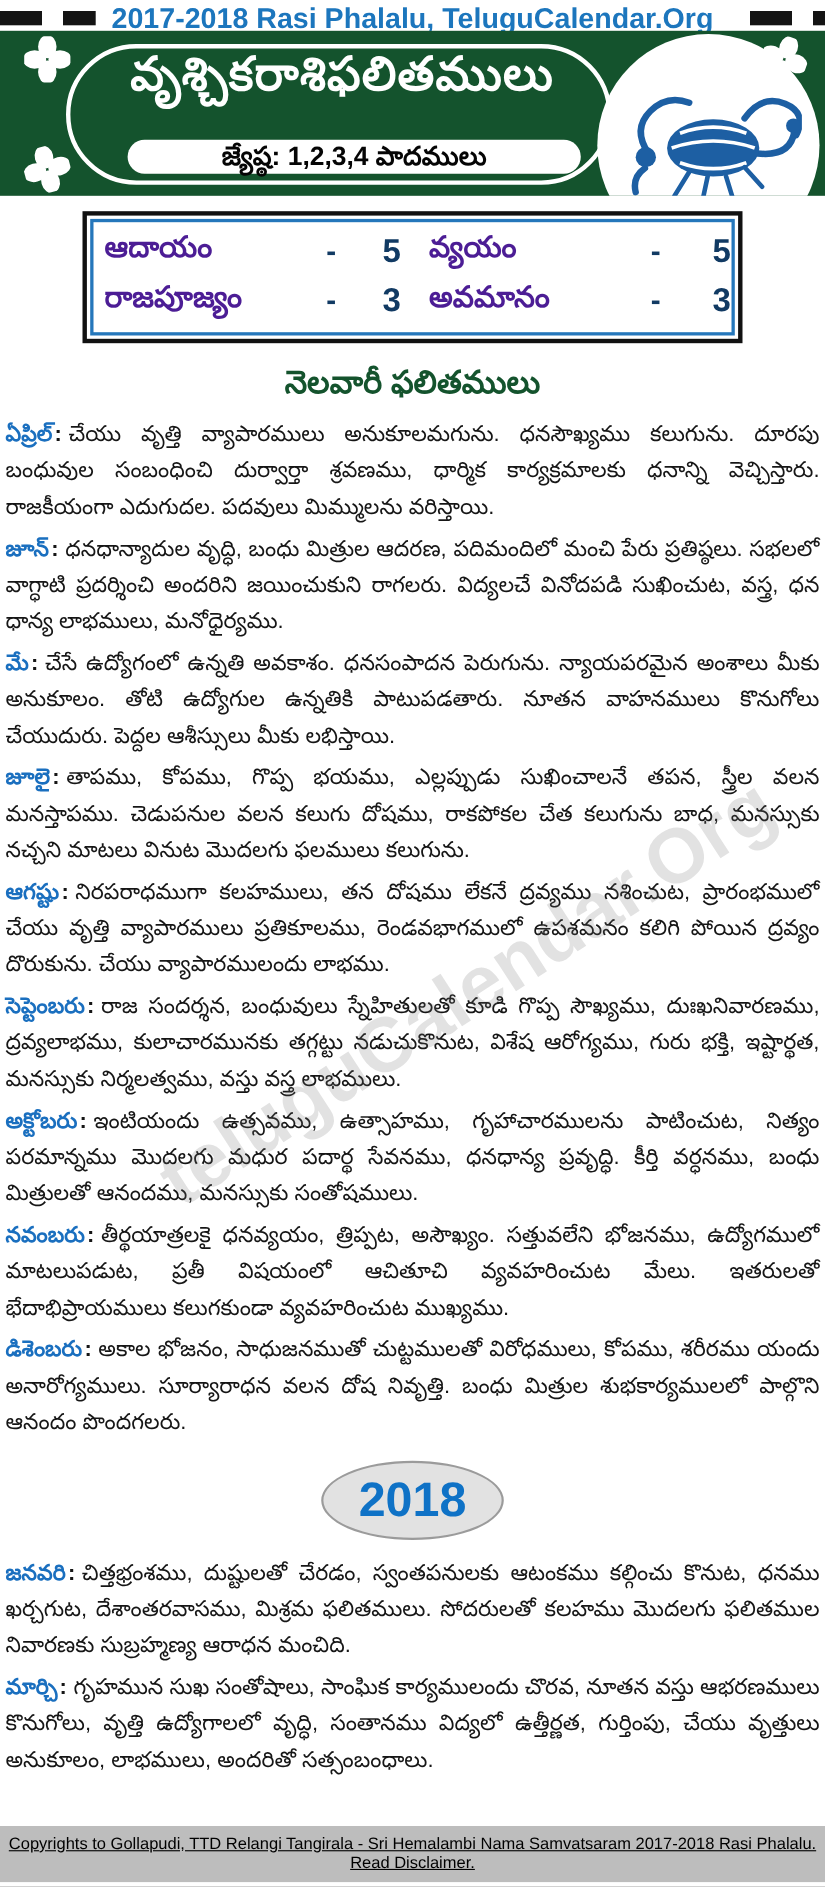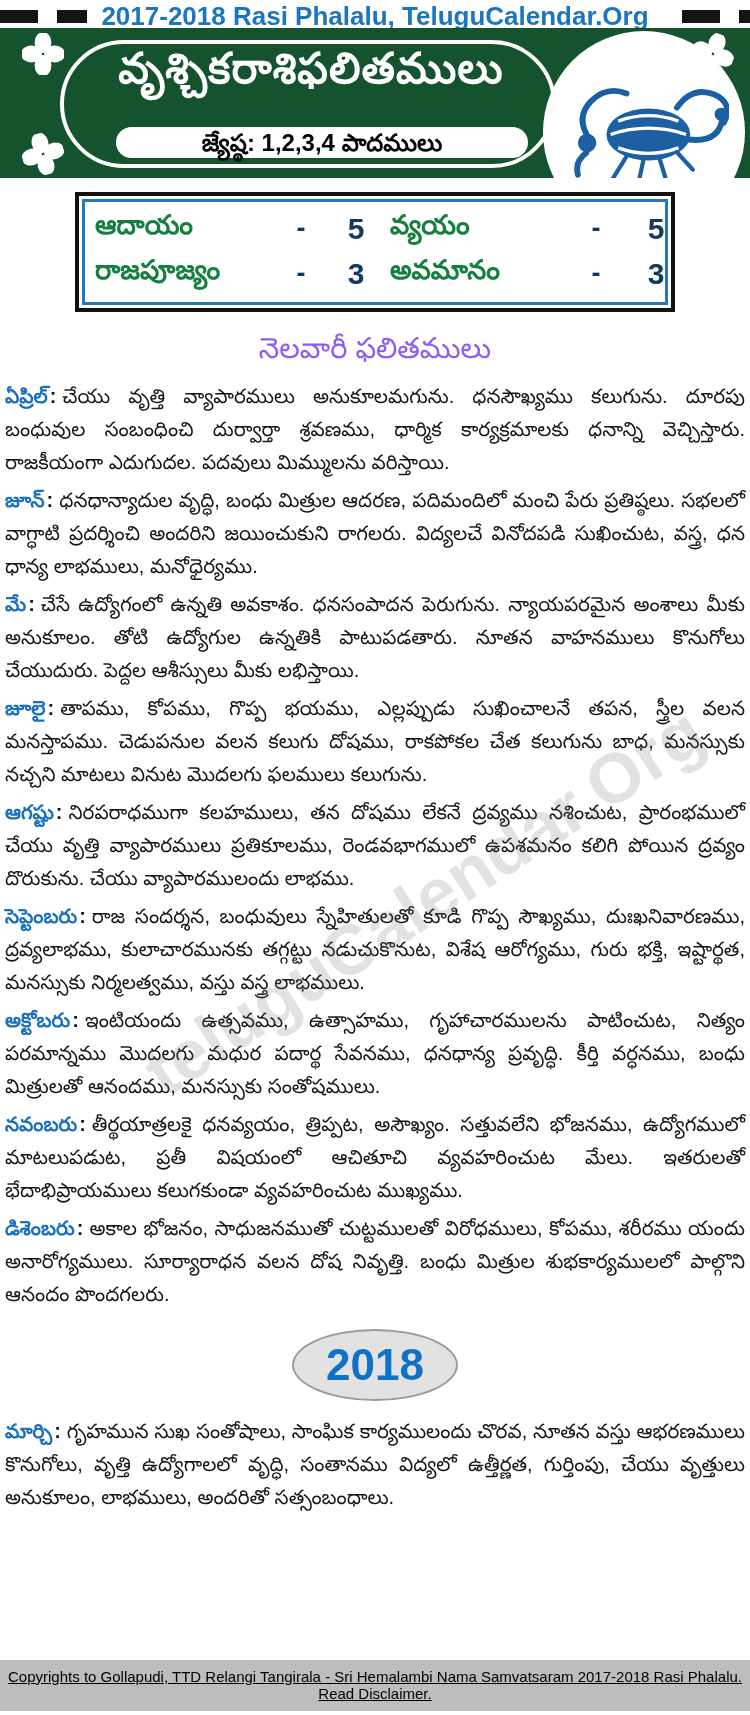--- a/index.html
+++ b/index.html
@@ -23,25 +23,25 @@
   .scorpion-circle svg { position:absolute; left:18px; top:28px; }
   .clover { position:absolute; width:42px; height:42px; }
   .cl-tl { left:22px; top:5px; }
   .cl-tr { right:16px; top:5px; transform:rotate(20deg); }
   .cl-bl { left:22px; bottom:3px; transform:rotate(-15deg); }
   .cl-br { right:12px; bottom:1px; }
 
   
   .table-outer { width:600px; margin:14px auto 0; border:4px solid #111; background:#fff; padding:3px; }
   .table-inner { border:3px solid #2577bb; padding:8px 10px 10px; display:grid; grid-template-columns:185px 42px 68px 185px 42px 78px; row-gap:8px; align-items:center; }
-  .t-label { font-size:27px; font-weight:bold; color:#15803d; }
+  .t-label { font-size:27px; font-weight:bold; color:#4c1d95; }
   .t-dash { font-size:27px; font-weight:bold; color:#113a63; text-align:center; }
   .t-value { font-size:30px; font-weight:bold; color:#113a63; text-align:center; }
 
-  .section-title { margin-top:20px; text-align:center; font-size:29px; font-weight:normal; color:#8b5cf6; }
+  .section-title { margin-top:20px; text-align:center; font-size:29px; font-weight:bold; color:#14532d; }
 
   
   .content { padding:8px 5px 0 5px; }
   .month { font-size:20px; line-height:33px; text-align:justify; color:#161616; margin-bottom:5px; }
   .mlabel { color:#1a6fbf; font-weight:bold; }
   .msep { font-weight:bold; color:#161616; padding:0 6px 0 2px; }
 
   
   .year-badge { width:166px; height:72px; margin:18px auto 14px; background:#e2e2e2; border:2px solid #9b9b9b; border-radius:50%; display:flex; align-items:center; justify-content:center; font-size:44px; font-weight:bold; color:#0f72c6; }
 
@@ -150,20 +150,21 @@
     <p class="month"><span class="mlabel">మే</span><span class="msep">:</span><span>చేసే ఉద్యోగంలో ఉన్నతి అవకాశం. ధనసంపాదన పెరుగును. న్యాయపరమైన అంశాలు మీకు అనుకూలం. తోటి ఉద్యోగుల ఉన్నతికి పాటుపడతారు. నూతన వాహనములు కొనుగోలు చేయుదురు. పెద్దల ఆశీస్సులు మీకు లభిస్తాయి.</span></p>
     <p class="month"><span class="mlabel">జూలై</span><span class="msep">:</span><span>తాపము, కోపము, గొప్ప భయము, ఎల్లప్పుడు సుఖించాలనే తపన, స్త్రీల వలన మనస్తాపము. చెడుపనుల వలన కలుగు దోషము, రాకపోకల చేత కలుగును బాధ, మనస్సుకు నచ్చని మాటలు వినుట మొదలగు ఫలములు కలుగును.</span></p>
     <p class="month"><span class="mlabel">ఆగష్టు</span><span class="msep">:</span><span>నిరపరాధముగా కలహములు, తన దోషము లేకనే ద్రవ్యము నశించుట, ప్రారంభములో చేయు వృత్తి వ్యాపారములు ప్రతికూలము, రెండవభాగములో ఉపశమనం కలిగి పోయిన ద్రవ్యం దొరుకును. చేయు వ్యాపారములందు లాభము.</span></p>
     <p class="month"><span class="mlabel">సెప్టెంబరు</span><span class="msep">:</span><span>రాజ సందర్శన, బంధువులు స్నేహితులతో కూడి గొప్ప సౌఖ్యము, దుఃఖనివారణము, ద్రవ్యలాభము, కులాచారమునకు తగ్గట్టు నడుచుకొనుట, విశేష ఆరోగ్యము, గురు భక్తి, ఇష్టార్థత, మనస్సుకు నిర్మలత్వము, వస్తు వస్త్ర లాభములు.</span></p>
     <p class="month"><span class="mlabel">అక్టోబరు</span><span class="msep">:</span><span>ఇంటియందు ఉత్సవము, ఉత్సాహము, గృహాచారములను పాటించుట, నిత్యం పరమాన్నము మొదలగు మధుర పదార్థ సేవనము, ధనధాన్య ప్రవృద్ధి. కీర్తి వర్ధనము, బంధు మిత్రులతో ఆనందము, మనస్సుకు సంతోషములు.</span></p>
     <p class="month"><span class="mlabel">నవంబరు</span><span class="msep">:</span><span>తీర్థయాత్రలకై ధనవ్యయం, త్రిప్పట, అసౌఖ్యం. సత్తువలేని భోజనము, ఉద్యోగములో మాటలుపడుట, ప్రతీ విషయంలో ఆచితూచి వ్యవహరించుట మేలు. ఇతరులతో భేదాభిప్రాయములు కలుగకుండా వ్యవహరించుట ముఖ్యము.</span></p>
     <p class="month"><span class="mlabel">డిశెంబరు</span><span class="msep">:</span><span>అకాల భోజనం, సాధుజనముతో చుట్టములతో విరోధములు, కోపము, శరీరము యందు అనారోగ్యములు. సూర్యారాధన వలన దోష నివృత్తి. బంధు మిత్రుల శుభకార్యములలో పాల్గొని ఆనందం పొందగలరు.</span></p>
 
     <div class="year-badge">2018</div>
 
+    <p class="month"><span class="mlabel">జనవరి</span><span class="msep">:</span><span>చిత్తభ్రంశము, దుష్టులతో చేరడం, స్వంతపనులకు ఆటంకము కల్గించు కొనుట, ధనము ఖర్చగుట, దేశాంతరవాసము, మిశ్రమ ఫలితములు. సోదరులతో కలహము మొదలగు ఫలితముల నివారణకు సుబ్రహ్మణ్య ఆరాధన మంచిది.</span></p>
     <p class="month"><span class="mlabel">మార్చి</span><span class="msep">:</span><span>గృహమున సుఖ సంతోషాలు, సాంఘిక కార్యములందు చొరవ, నూతన వస్తు ఆభరణములు కొనుగోలు, వృత్తి ఉద్యోగాలలో వృద్ధి, సంతానము  విద్యలో ఉత్తీర్ణత, గుర్తింపు, చేయు వృత్తులు అనుకూలం, లాభములు, అందరితో సత్సంబంధాలు.</span></p>
   </div>
 
   <div class="watermark">teluguCalendar.Org</div>
 
   <div class="footer">Copyrights to Gollapudi, TTD Relangi Tangirala - Sri Hemalambi Nama Samvatsaram 2017-2018 Rasi Phalalu. Read Disclaimer.</div>
 
 </div>
 
 </body></html>

